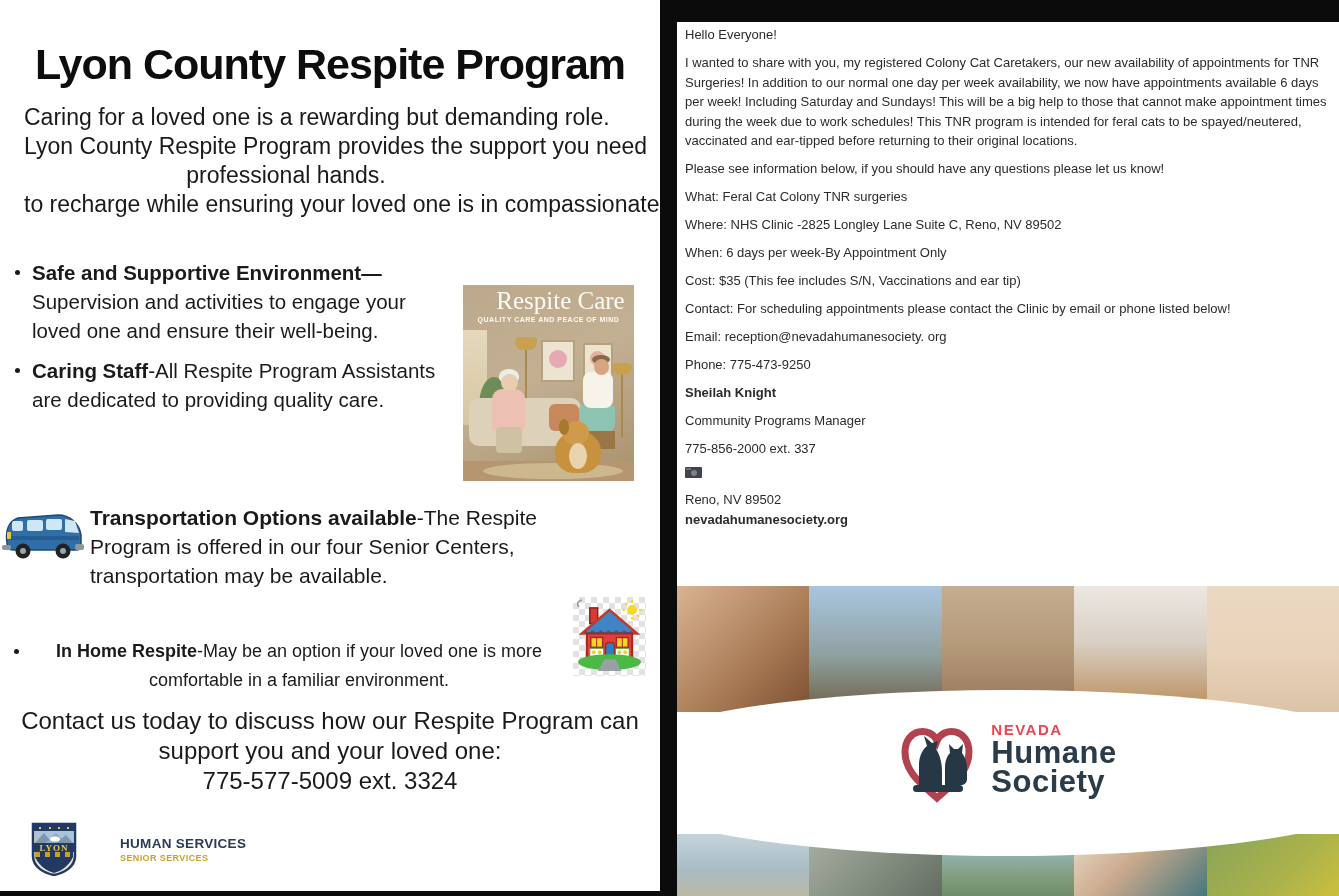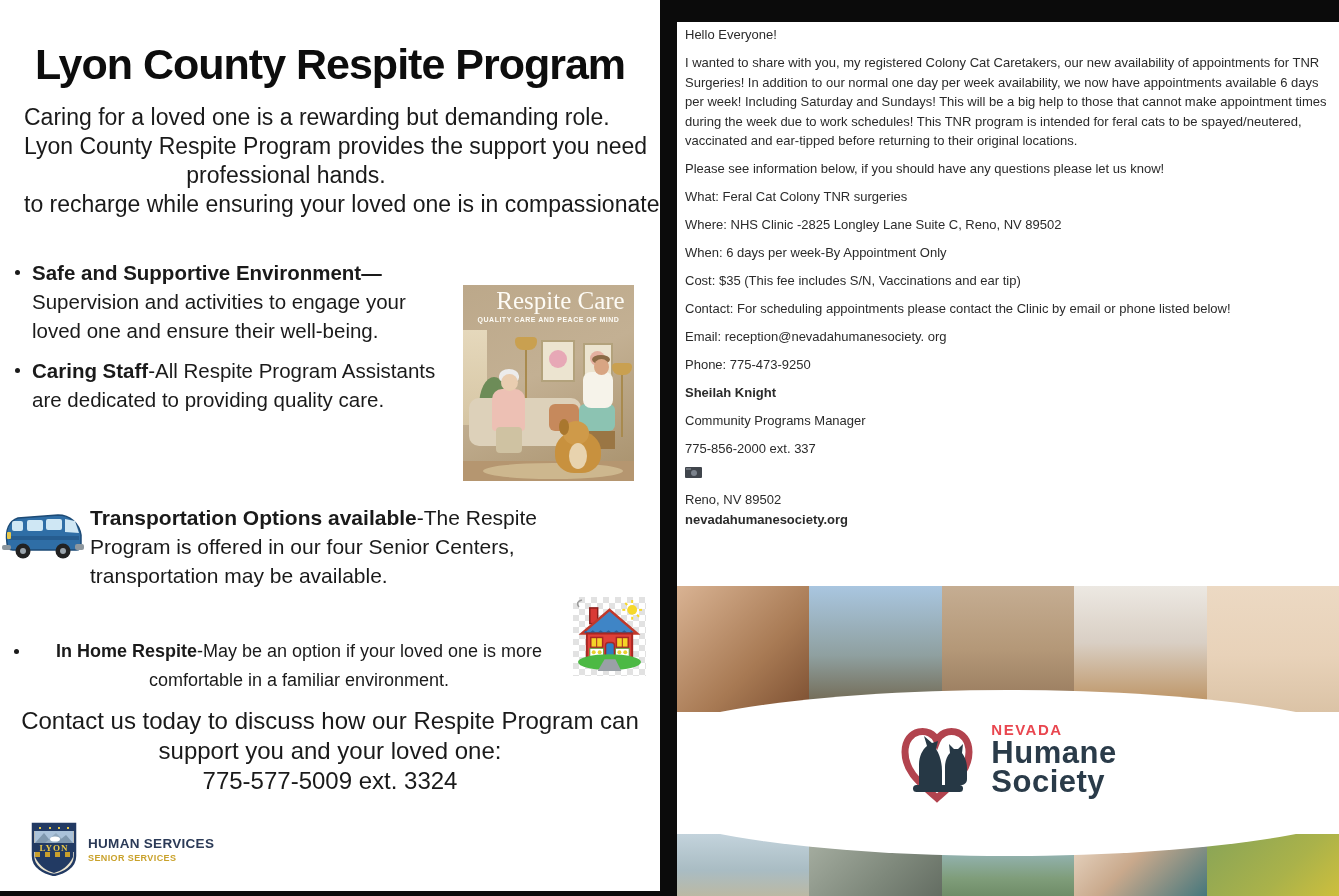--- a/index.html
+++ b/index.html
@@ -63,21 +63,21 @@
   .inhome { position:absolute; left:0; top:601px; width:572px; padding-left:26px;
     font-size:18px; line-height:29px; color:#1a1a1a; text-align:center;margin-top:36px; }
   .inhome .dot { position:absolute; left:14px; top:12px; width:5px; height:5px; border-radius:50%; background:#1a1a1a; }
   .house-wrap { position:absolute; left:573px; top:597px; width:73px; height:79px; padding:2px;
     background:repeating-conic-gradient(#e2e2e2 0% 25%, #ffffff 0% 50%); background-size:12px 12px; }
 
   .contactus { position:absolute; top:706px; left:0; width:660px; text-align:center;
     font-size:24px; line-height:30px; color:#1a1a1a; }
   .contactus div { white-space:nowrap; }
 
-  .lyon-logo { position:absolute; left:30px; top:822px; display:flex; align-items:center; }
+  .lyon-logo { position:absolute; left:30px; top:822px; display:flex; align-items:center;gap:32px; }
   .lyon-text { margin-left:10px; }
   .lyon-org  { font-size:13.5px; font-weight:800; color:#2b3a57; letter-spacing:.3px; }
   .lyon-dept { font-size:9px; font-weight:800; color:#c9a22c; letter-spacing:.4px; margin-top:2px; }
 
   
   .email-body { position:absolute; left:8px; top:3px; width:650px; color:#2b2b2b; font-size:13px; line-height:1.5; }
   .email-body p { margin:0 0 8.5px 0; }
   .sig-name { font-weight:bold; }
   .camera-icon { width:17px; height:11px; background:#40454c; border-radius:1px; position:relative; margin:4px 0 12px 0; }
   .camera-icon:after { content:""; position:absolute; left:6px; top:3px; width:6px; height:6px; border-radius:50%; background:#7b828c; }

